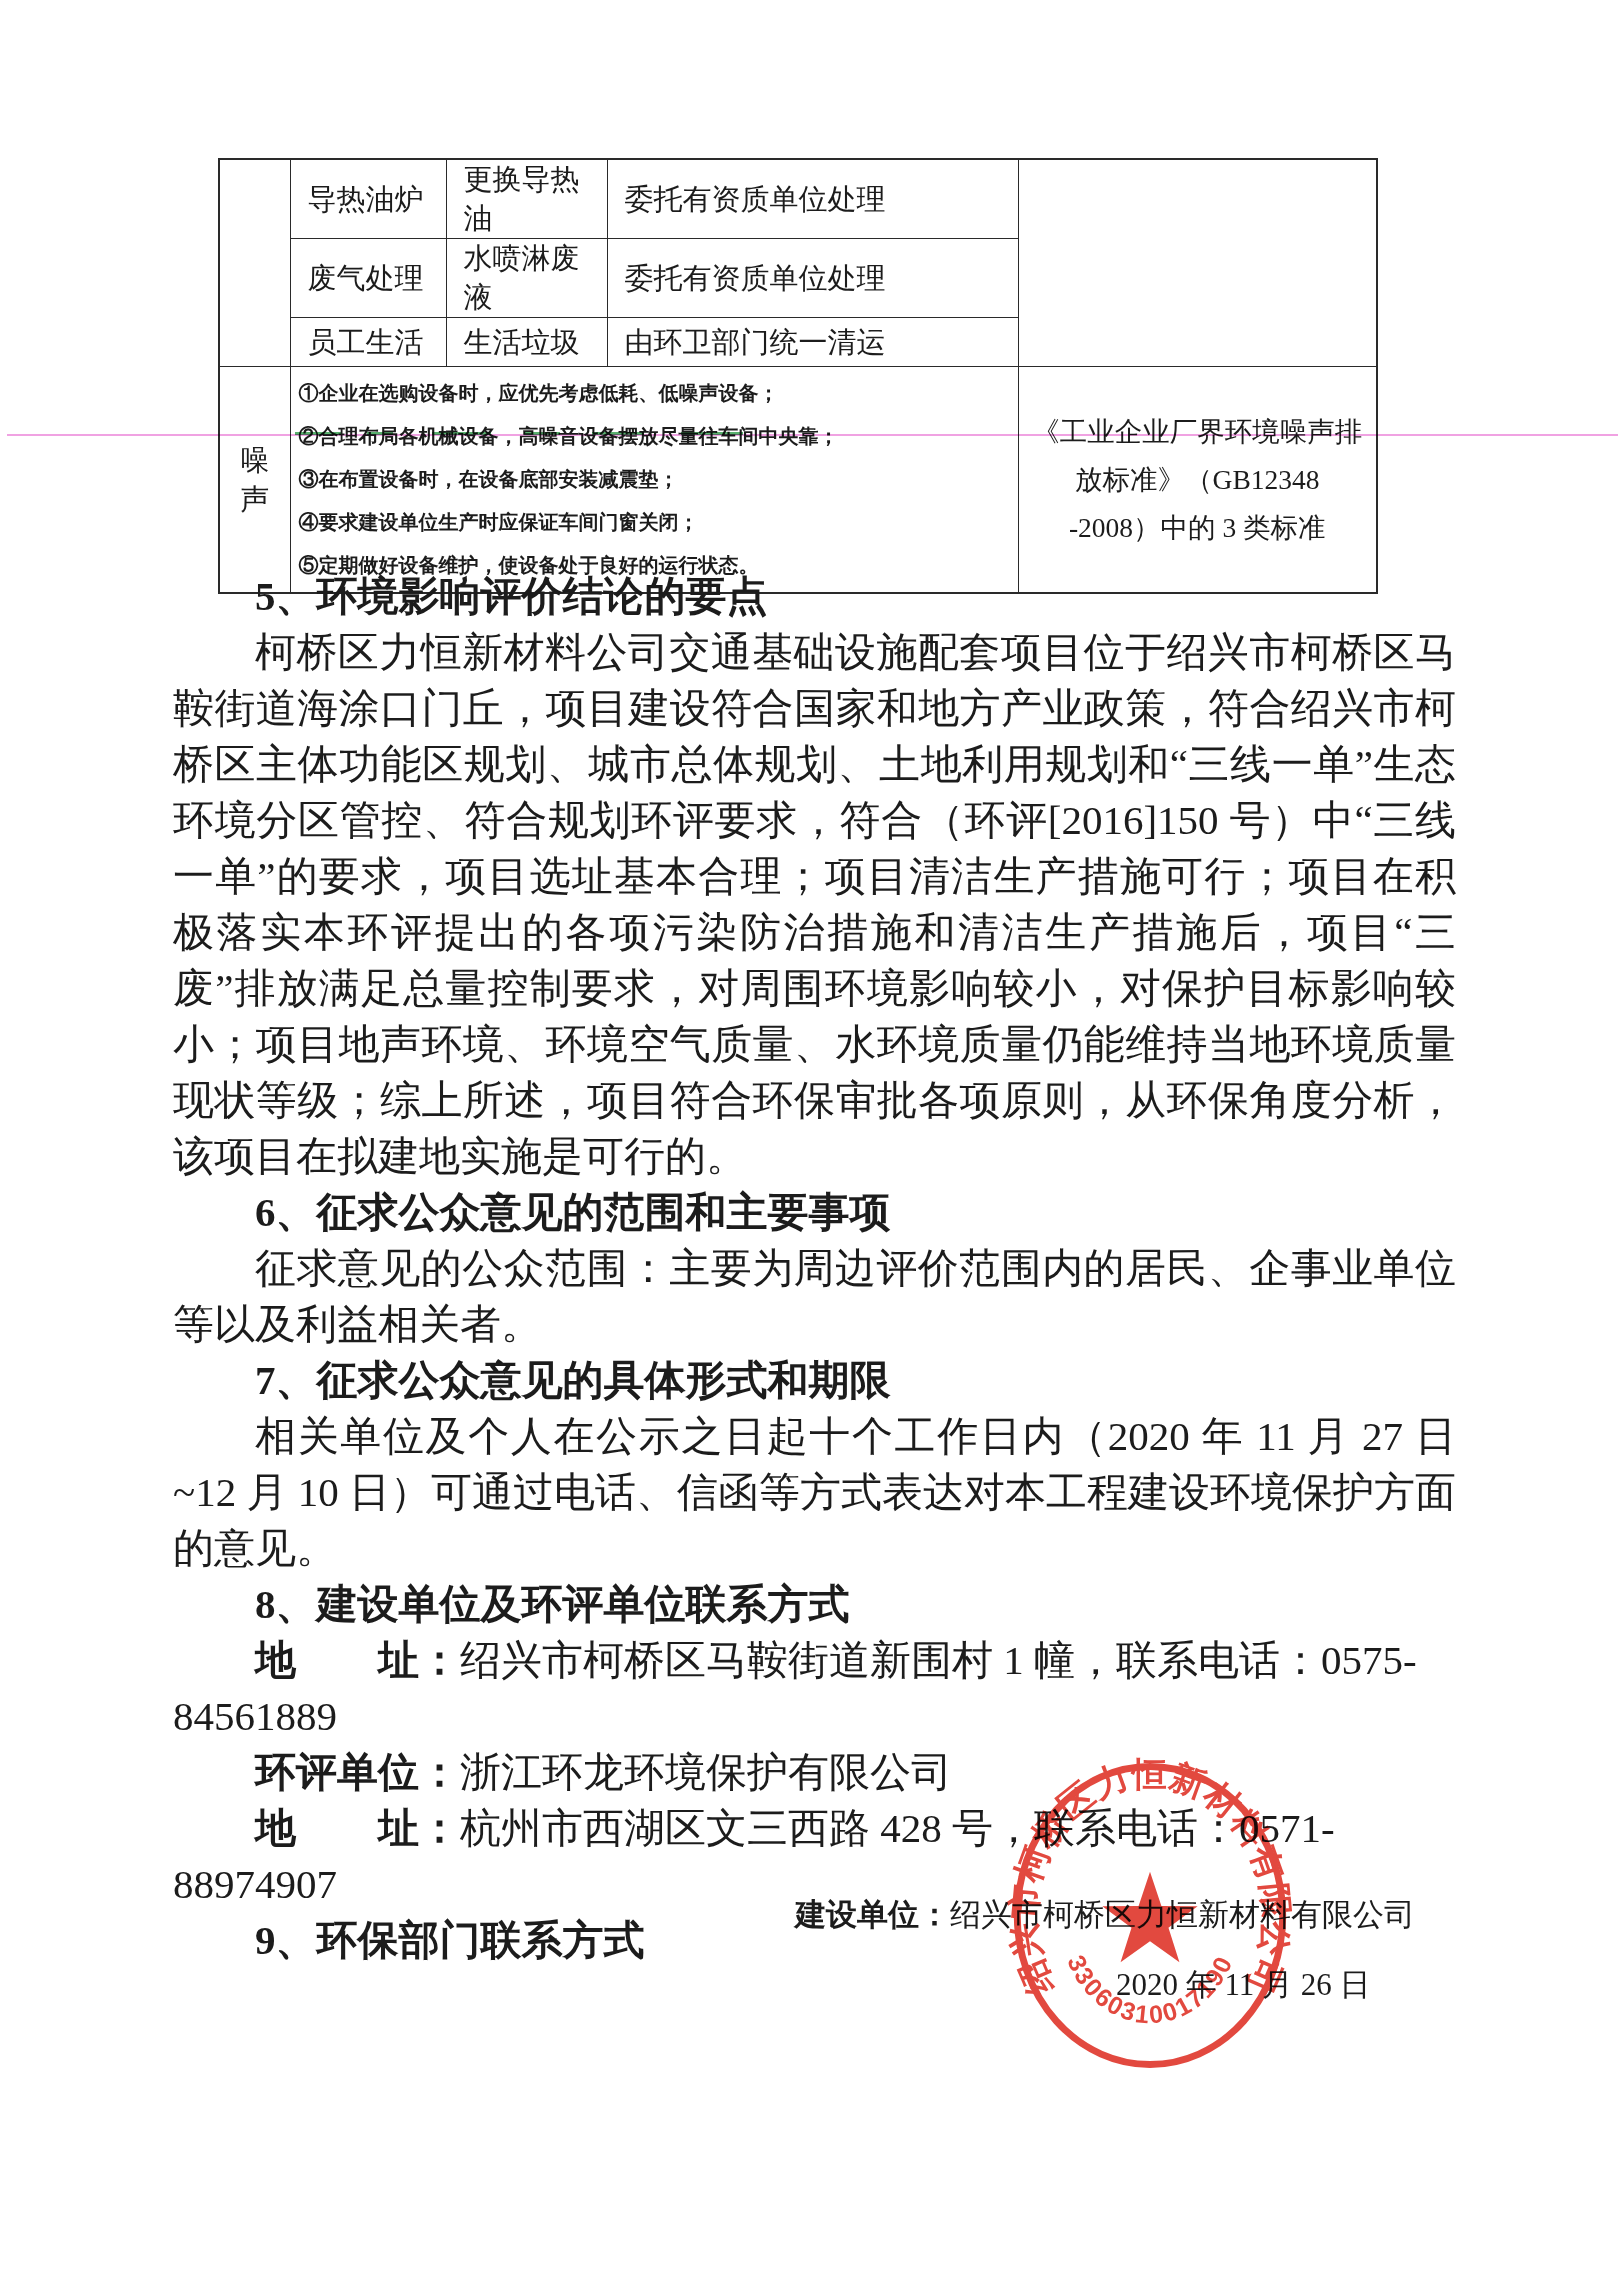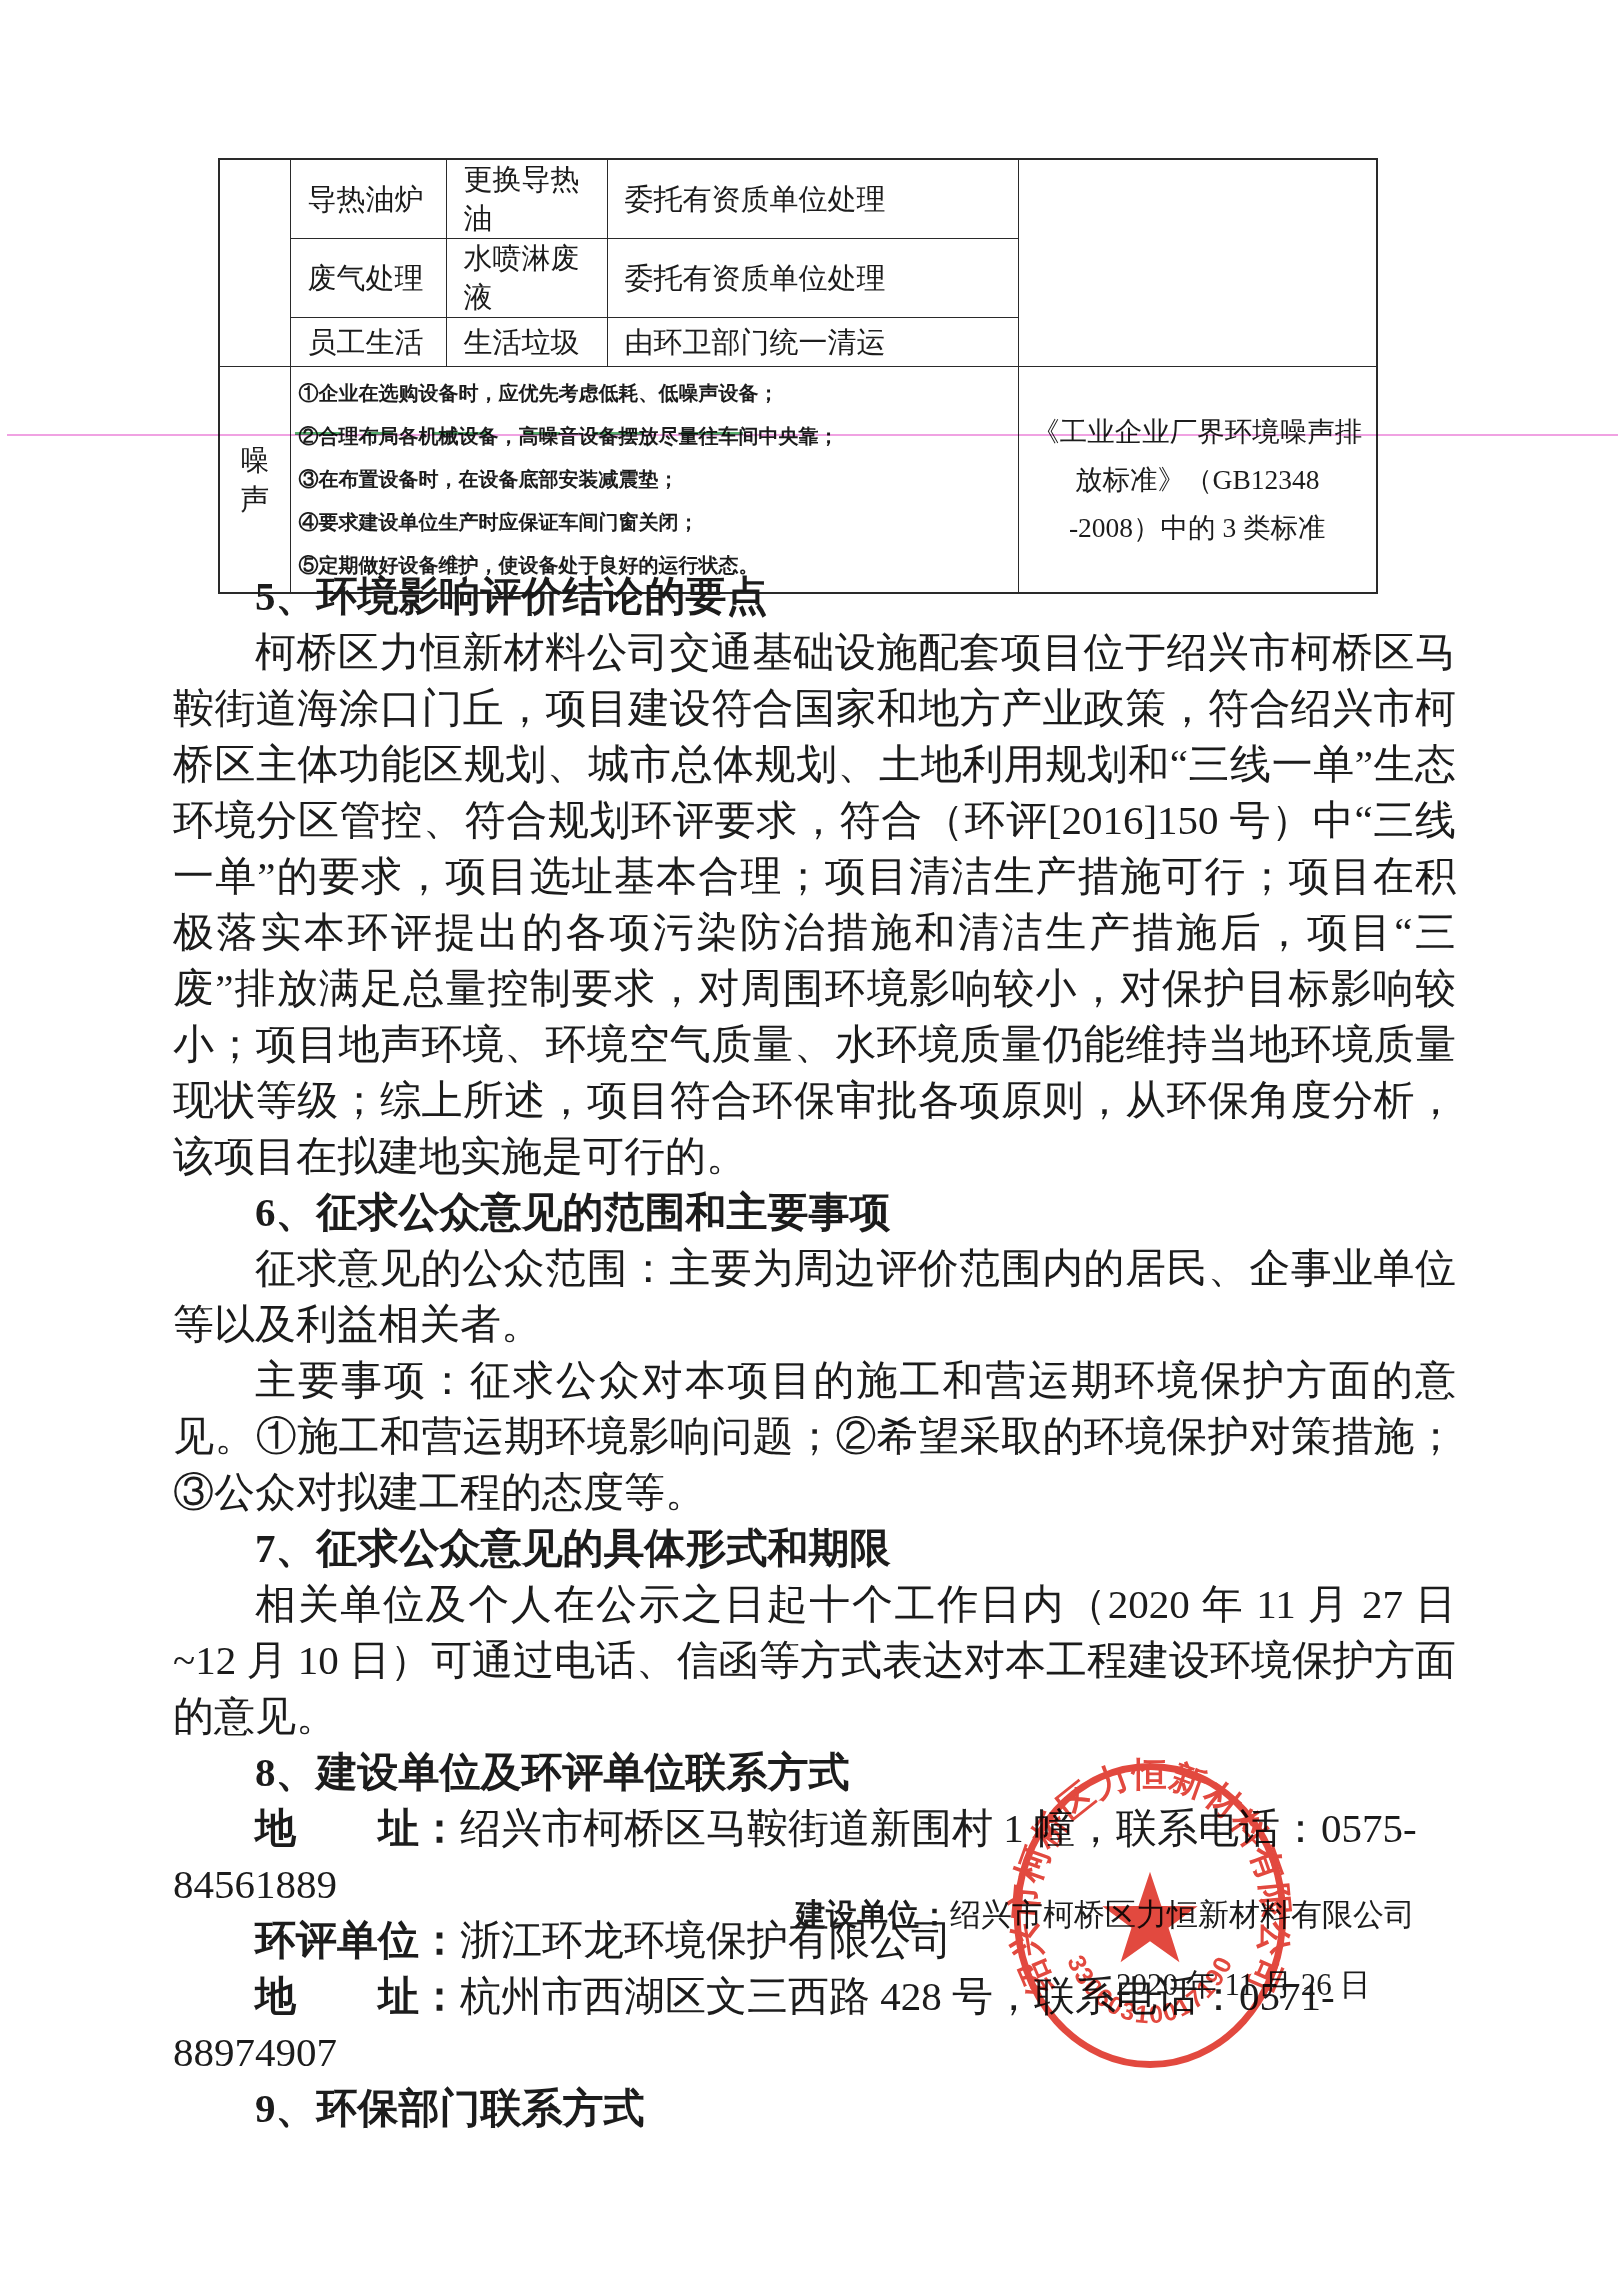--- a/index.html
+++ b/index.html
@@ -97,21 +97,20 @@
     </tr>
   </tbody>
     </table>
 
   <div id="bodytext">
     <div class="h">5、环境影响评价结论的要点</div>
     <div class="p">柯桥区力恒新材料公司交通基础设施配套项目位于绍兴市柯桥区马鞍街道海涂口门丘，项目建设符合国家和地方产业政策，符合绍兴市柯桥区主体功能区规划、城市总体规划、土地利用规划和“三线一单”生态环境分区管控、符合规划环评要求，符合（环评[2016]150 号）中“三线一单”的要求，项目选址基本合理；项目清洁生产措施可行；项目在积极落实本环评提出的各项污染防治措施和清洁生产措施后，项目“三废”排放满足总量控制要求，对周围环境影响较小，对保护目标影响较小；项目地声环境、环境空气质量、水环境质量仍能维持当地环境质量现状等级；综上所述，项目符合环保审批各项原则，从环保角度分析，该项目在拟建地实施是可行的。</div>
 
     <div class="h">6、征求公众意见的范围和主要事项</div>
     <div class="p">征求意见的公众范围：主要为周边评价范围内的居民、企事业单位等以及利益相关者。</div>
-    <div class="p">主要事项：征求公众对本项目的施工和营运期环境保护方面的意见。①施工和营运期环境影响问题；②希望采取的环境保护对策措施；③公众对拟建工程的态度等。</div>
 
     <div class="h">7、征求公众意见的具体形式和期限</div>
     <div class="p">相关单位及个人在公示之日起十个工作日内（2020 年 11 月 27 日~12 月 10 日）可通过电话、信函等方式表达对本工程建设环境保护方面的意见。</div>
 
     <div class="h">8、建设单位及环评单位联系方式</div>
     <div class="cline">
       <span class="lbl">地　　址：</span><span>绍兴市柯桥区马鞍街道新围村 1 幢，联系电话：0575-84561889</span>
     </div>
     <div class="cline">
       <span class="lbl">环评单位：</span><span>浙江环龙环境保护有限公司</span>

